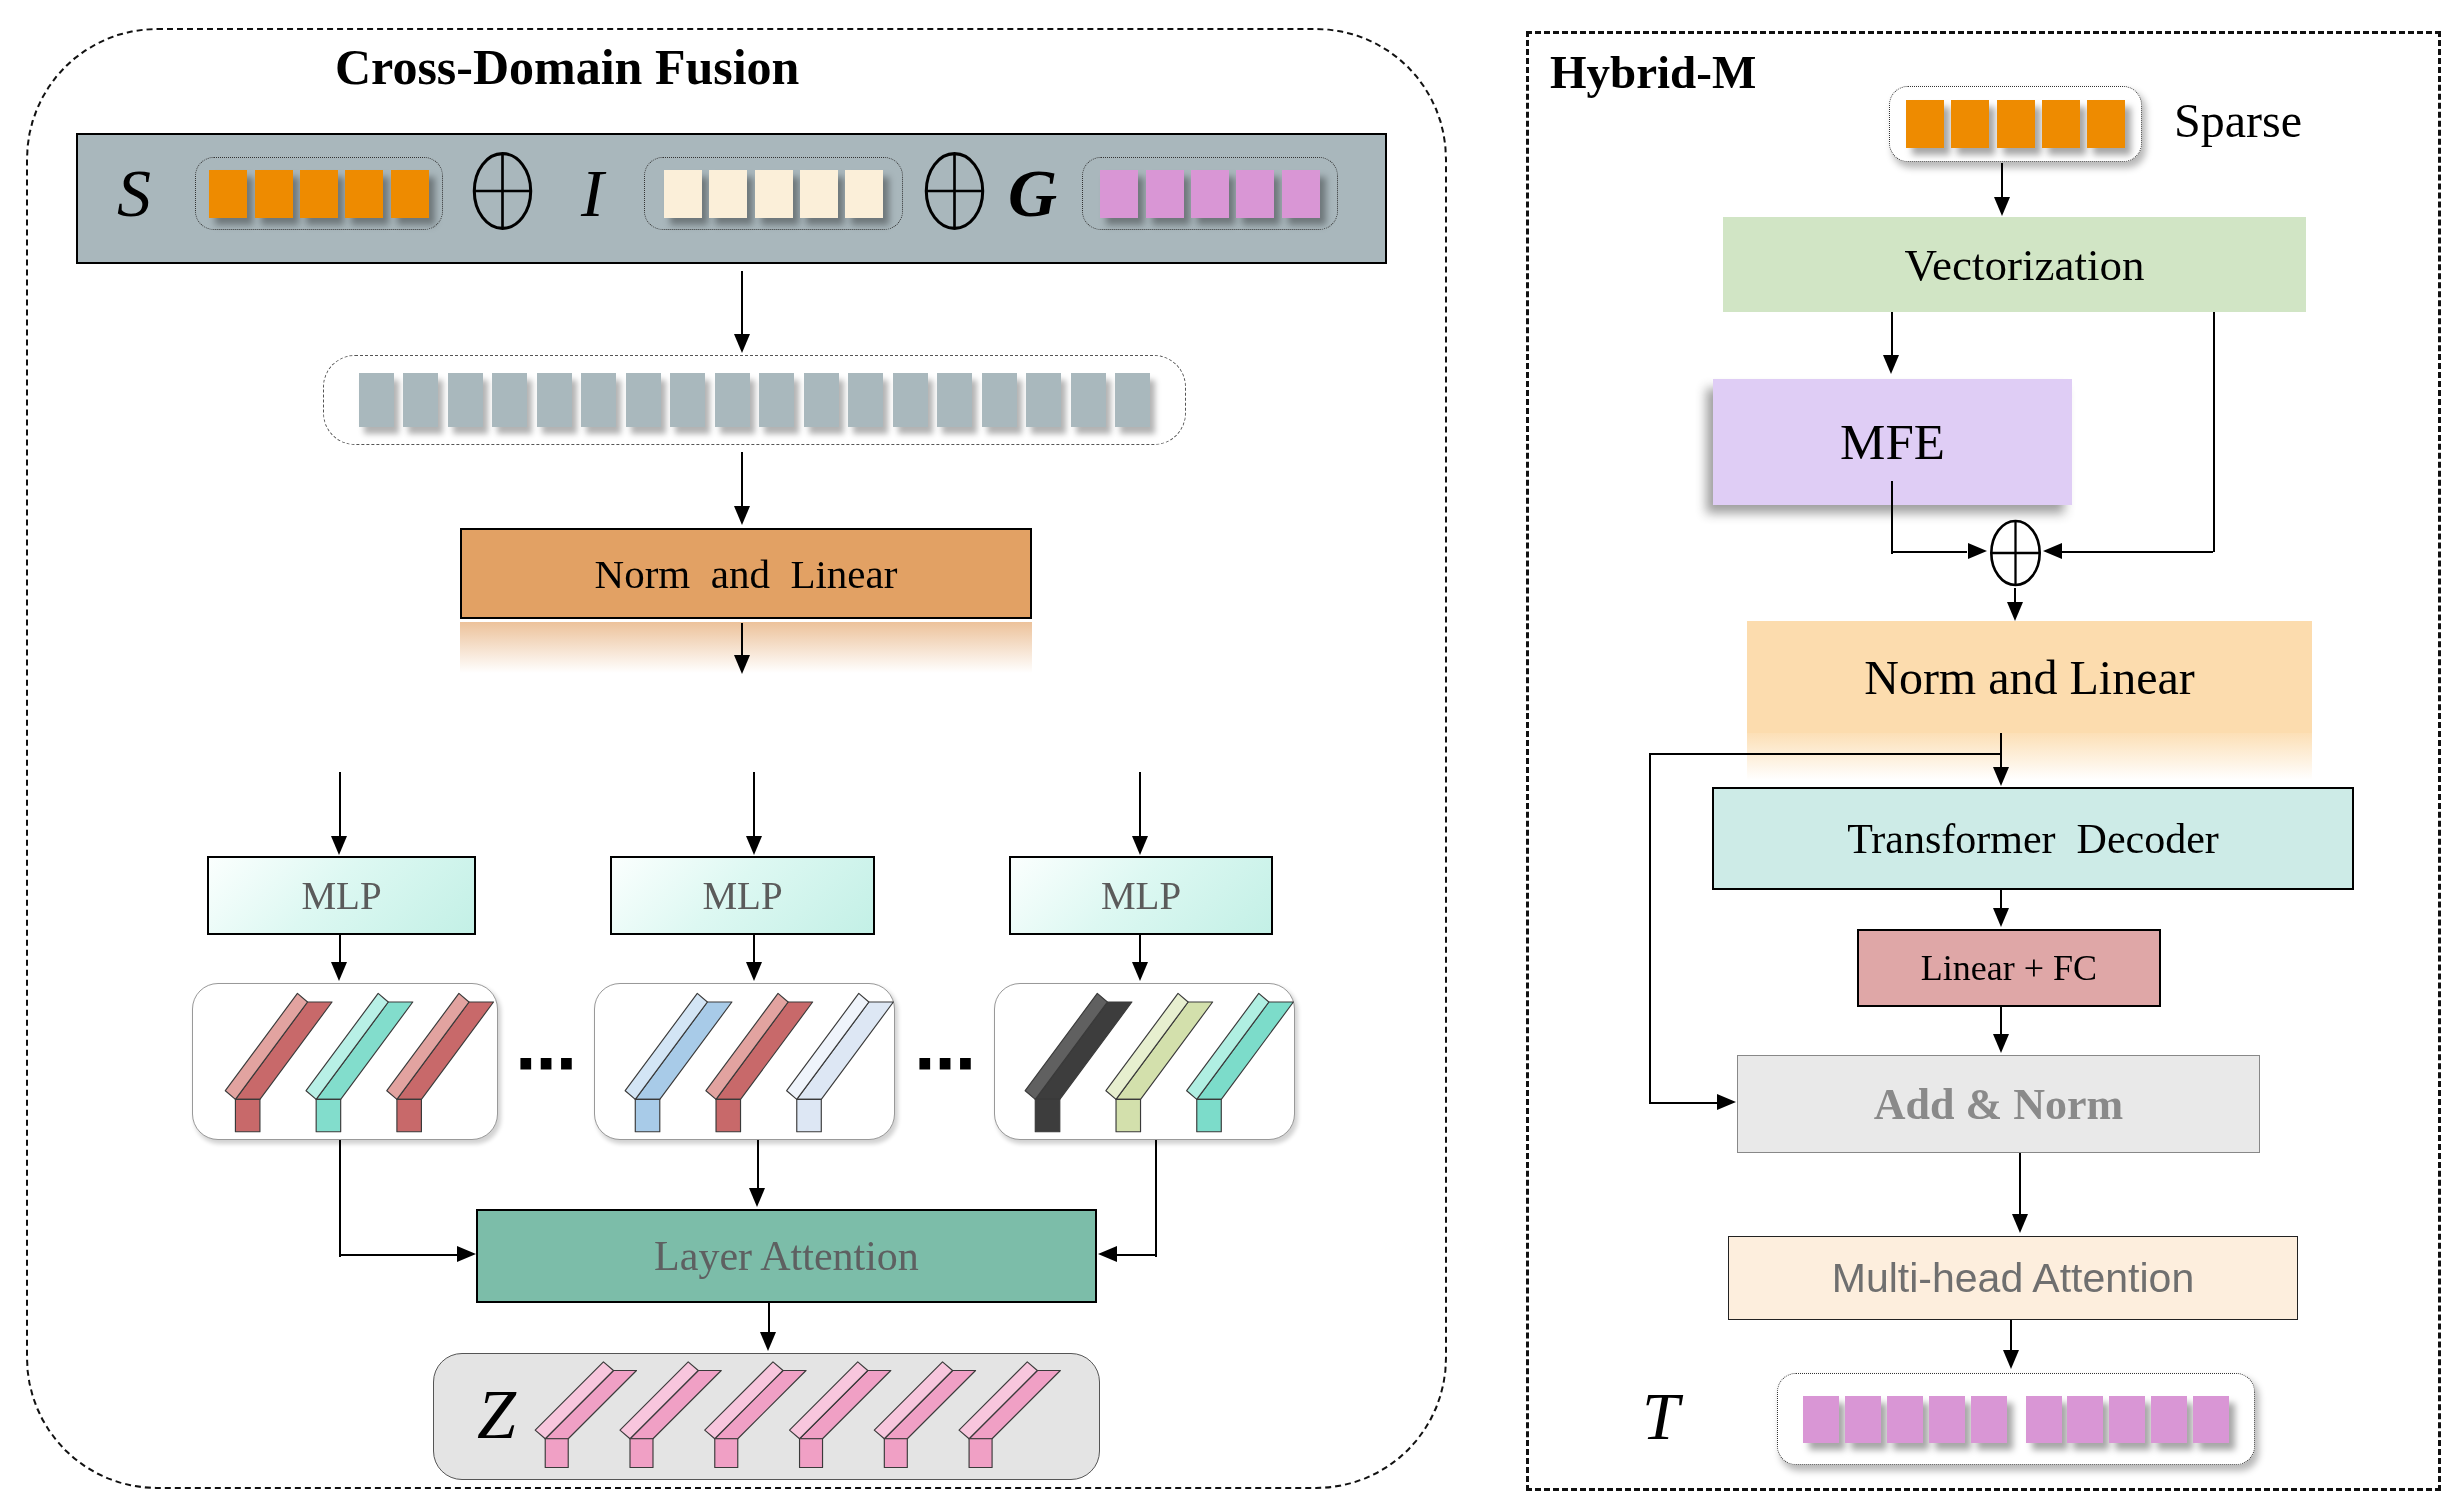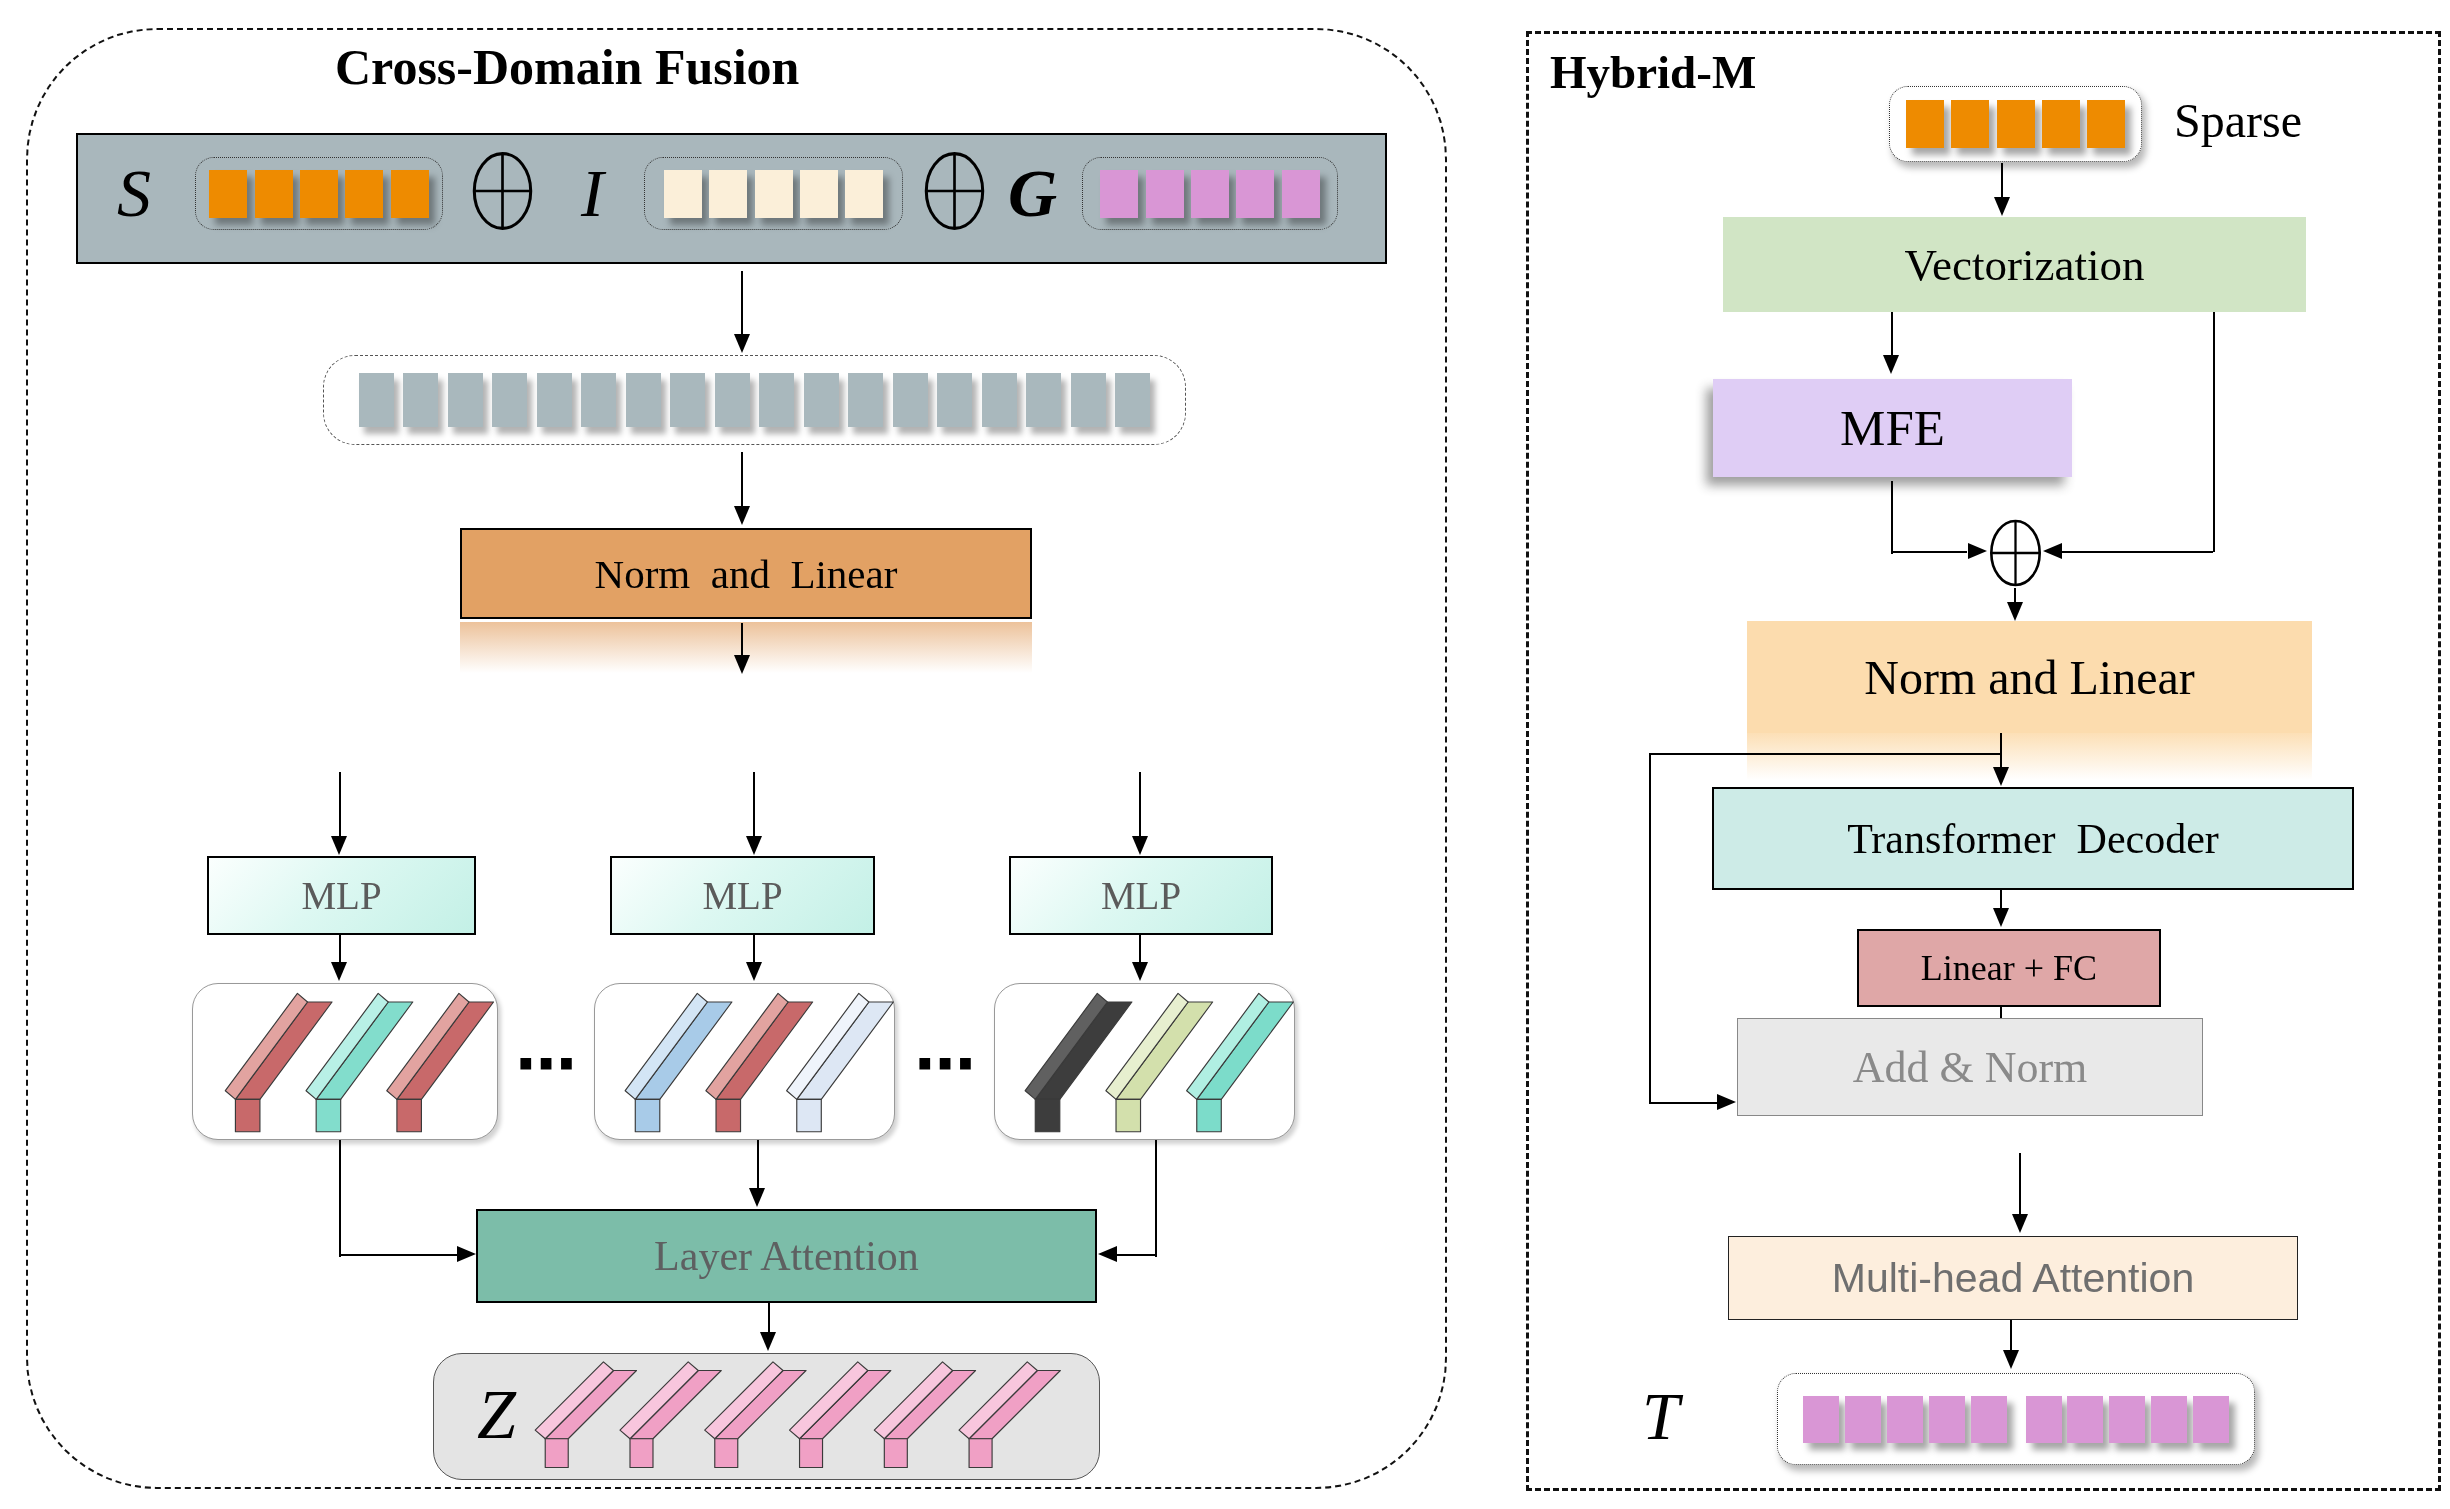--- a/index.html
+++ b/index.html
@@ -251,21 +251,21 @@
   <div class="vl" style="left:2001px;top:163px;height:34px;"></div>
   <div class="ah-d" style="left:1994px;top:197px;"></div>
 
   <div class="box" style="left:1723px;top:217px;width:583px;height:95px;background:var(--vectorization-green);">
     <span class="label" style="font-size:45px;margin-left:20px;">Vectorization</span>
   </div>
 
   <div class="vl" style="left:1891px;top:312px;height:44px;"></div>
   <div class="ah-d" style="left:1883px;top:355px;"></div>
 
-  <div class="box" style="left:1713px;top:379px;width:359px;height:98px;background:var(--mfe-lavender);box-shadow:-7.3px 8.7px 10.2px rgba(40,40,40,.45);align-items:center;">
+  <div class="box" style="left:1713px;top:379px;width:359px;height:126px;background:var(--mfe-lavender);box-shadow:-7.3px 8.7px 10.2px rgba(40,40,40,.45);align-items:center;">
     <span class="label" style="font-size:51px;">MFE</span>
   </div>
 
   <div class="vl" style="left:1891px;top:481px;height:73px;"></div>
   <div class="hl" style="left:1891px;top:551px;width:76px;"></div>
   <div class="ah-r" style="left:1968px;top:543px;"></div>
 
   <div class="vl" style="left:2213px;top:312px;height:240px;"></div>
   <div class="hl" style="left:2062px;top:551px;width:151px;"></div>
   <div class="ah-l" style="left:2043px;top:543px;"></div>
@@ -298,21 +298,21 @@
   <div class="vl" style="left:2000px;top:889px;height:19px;"></div>
   <div class="ah-d" style="left:1993px;top:908px;"></div>
 
   <div class="box" style="left:1857px;top:929px;width:304px;height:78px;background:var(--linearfc-rose);border:2.2px solid #000;">
     <span class="label" style="font-size:36px;">Linear + FC</span>
   </div>
 
   <div class="vl" style="left:2000px;top:1007px;height:29px;"></div>
   <div class="ah-d" style="left:1993px;top:1034px;"></div>
 
-  <div class="box" style="left:1737px;top:1018px;width:466px;height:98px;background:var(--addnorm-gray);border:1.5px solid #888;">
+  <div class="box" style="left:1737px;top:1055px;width:523px;height:98px;background:var(--addnorm-gray);border:1.5px solid #888;font-weight:bold;">
     <span class="label" style="font-size:44px;color:var(--addnorm-text);">Add &amp; Norm</span>
   </div>
 
   <div class="vl" style="left:2019px;top:1153px;height:63px;"></div>
   <div class="ah-d" style="left:2012px;top:1214px;"></div>
 
   <div class="box" style="left:1728px;top:1236px;width:570px;height:84px;background:var(--multihead-cream);border:1.5px solid #222;">
     <span class="label" style="font-size:41px;color:var(--multihead-text);font-family:'Liberation Sans','DejaVu Sans',sans-serif;">Multi-head Attention</span>
   </div>
 

